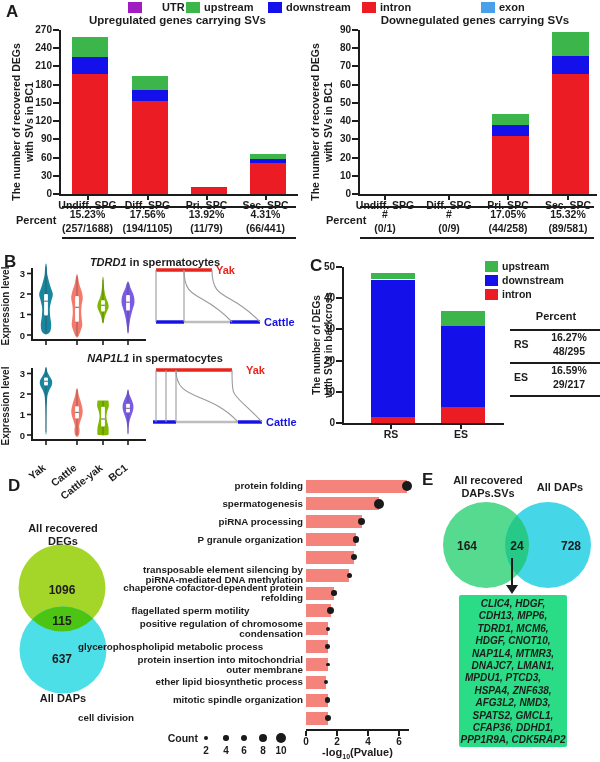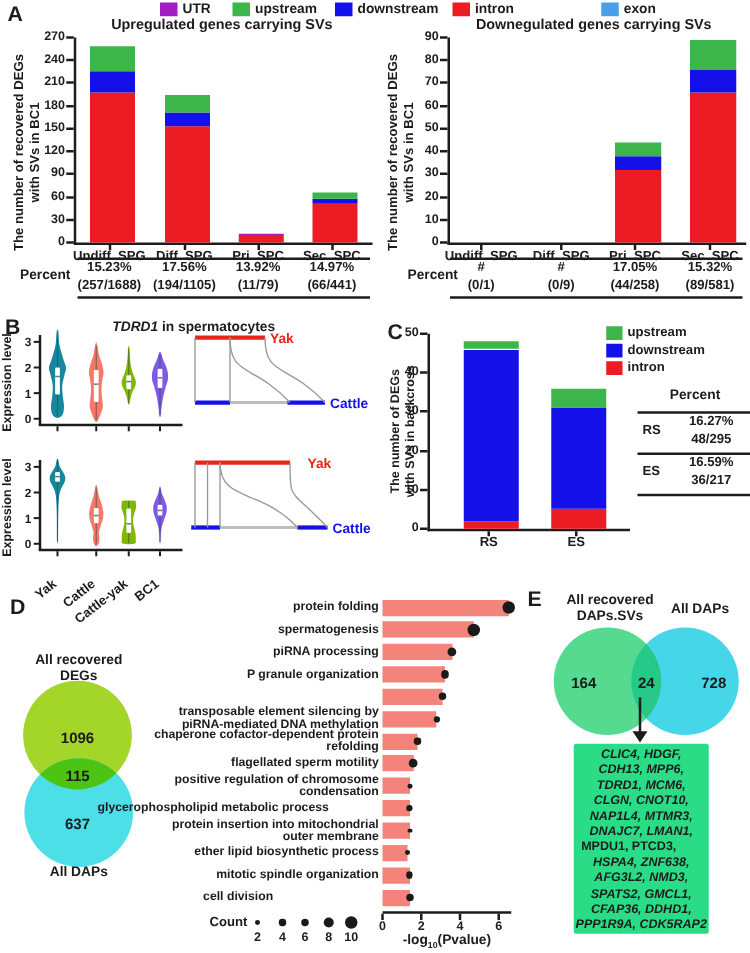--- a/index.html
+++ b/index.html
@@ -12,21 +12,21 @@
   svg.abs{overflow:visible;}
   sub{font-size:7px;}
 </style>
 </head>
 <body>
 
 <div id="fig">
 
   <div class="abs plabel" style="left:6px;top:2px;">A</div>
   <div id="legendA" class="abs" style="left:0;top:0;width:600px;height:16px;">
-      <div style="position: absolute; left: 128px; top: 1px; display: flex; align-items: center; gap: 4px; text-align: right;">
+      <div style="position: absolute; left: 128px; top: 1px; display: flex; align-items: center; gap: 20px; text-align: right;">
         <span style="width: 14px; height: 11px; display: inline-block; background: rgb(162, 28, 196);"></span>
         <span style="font-size: 11px;">UTR</span>
       </div>
       <div style="position: absolute; left: 186px; top: 1px; display: flex; align-items: center; gap: 4px;">
         <span style="width: 14px; height: 11px; display: inline-block; background: rgb(60, 181, 74);"></span>
         <span style="font-size: 11px;">upstream</span>
       </div>
       <div style="position: absolute; left: 268px; top: 1px; display: flex; align-items: center; gap: 4px;">
         <span style="width: 14px; height: 11px; display: inline-block; background: rgb(19, 16, 233);"></span>
         <span style="font-size: 11px;">downstream</span>
@@ -90,21 +90,21 @@
       <div style="position: absolute; left: 225.5px; top: 187px; width: 80px; text-align: center; font-size: 10.5px;">Sec. SPC</div>
       <div style="position: absolute; left: 62px; top: 194px; width: 234px; height: 1.5px; background: rgb(28, 28, 28);"></div>
       <div style="position: absolute; left: 62px; top: 225px; width: 234px; height: 1.5px; background: rgb(28, 28, 28);"></div>
       <div style="position: absolute; left: 16px; top: 202px; font-size: 11px;">Percent</div>
       <div style="position: absolute; left: 47.5px; top: 196px; width: 80px; text-align: center; font-size: 10.5px;">15.23%</div>
       <div style="position: absolute; left: 44.5px; top: 210px; width: 86px; text-align: center; font-size: 10.5px;">(257/1688)</div>
       <div style="position: absolute; left: 107.5px; top: 196px; width: 80px; text-align: center; font-size: 10.5px;">17.56%</div>
       <div style="position: absolute; left: 104.5px; top: 210px; width: 86px; text-align: center; font-size: 10.5px;">(194/1105)</div>
       <div style="position: absolute; left: 166.5px; top: 196px; width: 80px; text-align: center; font-size: 10.5px;">13.92%</div>
       <div style="position: absolute; left: 163.5px; top: 210px; width: 86px; text-align: center; font-size: 10.5px;">(11/79)</div>
-      <div style="position: absolute; left: 225.5px; top: 196px; width: 80px; text-align: center; font-size: 10.5px;">14.97%</div>
+      <div style="position: absolute; left: 225.5px; top: 196px; width: 80px; text-align: center; font-size: 10.5px;">4.31%</div>
       <div style="position: absolute; left: 222.5px; top: 210px; width: 86px; text-align: center; font-size: 10.5px;">(66/441)</div>
     </div>
 
   <div id="chartA2" class="abs" style="left:300px;top:12px;width:300px;height:238px;">
     <div class="abs ctitle" style="left:50px;top:2px;width:250px;">Downegulated genes carrying SVs</div>
     <div class="abs rot" style="left:-66px;top:97px;width:175px;height:26px;font-size:10.5px;line-height:13px;">
       <span>The number of recovered DEGs</span><br>
       <span>with SVs in BC1</span>
     </div>
   <div style="position: absolute; left: 58px; top: 18px; width: 237px; height: 164px; border-left: 2px solid rgb(28, 28, 28); border-bottom: 2px solid rgb(28, 28, 28);">
@@ -199,20 +199,23 @@
         <line x1="6" y1="60" x2="34" y2="60" stroke="#1512E8" stroke-width="3.4"></line>
         <line x1="80" y1="60" x2="110" y2="60" stroke="#1512E8" stroke-width="3.4"></line>
         <line x1="6" y1="8" x2="62" y2="8" stroke="#E8241C" stroke-width="3.4"></line>
         <line x1="6" y1="8" x2="6" y2="60" stroke="#9a9a9a" stroke-width="1.1"></line>
         <line x1="34" y1="8" x2="34" y2="60" stroke="#9a9a9a" stroke-width="1.1"></line>
         <path d="M34,8 C34,40 52,28 82,60" stroke="#9a9a9a" stroke-width="1.1" fill="none"></path>
         <path d="M62,8 C62,40 80,28 110,60" stroke="#9a9a9a" stroke-width="1.1" fill="none"></path>
         <text x="66" y="12" font-size="11" font-weight="bold" fill="#E8241C">Yak</text>
         <text x="114" y="64" font-size="11" font-weight="bold" fill="#1512E8">Cattle</text>
       </svg>
+    <div class="abs ctitle" style="left:10px;top:104px;width:290px;font-size:11px;">
+      <i>NAP1L1</i><span> in spermatocytes</span>
+    </div>
     <svg id="vio2" class="abs" style="left:0;top:116px;" width="150" height="96">
         <line x1="32" y1="4" x2="32" y2="76" stroke="#1c1c1c" stroke-width="2"></line>
         <line x1="31" y1="76" x2="146" y2="76" stroke="#1c1c1c" stroke-width="2"></line>
         <line x1="27" y1="71" x2="32" y2="71" stroke="#1c1c1c" stroke-width="1.6"></line>
         <text x="25" y="74.5" text-anchor="end" font-size="9.5" font-weight="bold" fill="#1c1c1c">0</text>
         <line x1="27" y1="50.5" x2="32" y2="50.5" stroke="#1c1c1c" stroke-width="1.6"></line>
         <text x="25" y="54" text-anchor="end" font-size="9.5" font-weight="bold" fill="#1c1c1c">1</text>
         <line x1="27" y1="30" x2="32" y2="30" stroke="#1c1c1c" stroke-width="1.6"></line>
         <text x="25" y="33.5" text-anchor="end" font-size="9.5" font-weight="bold" fill="#1c1c1c">2</text>
         <line x1="27" y1="9.5" x2="32" y2="9.5" stroke="#1c1c1c" stroke-width="1.6"></line>
@@ -308,21 +311,21 @@
       </div>
     <div id="tableC" class="abs" style="left:200px;top:62px;width:92px;height:90px;">
       <div class="abs" style="left:0;top:0;width:92px;text-align:center;font-size:11px;">Percent</div>
       <div class="abs" style="left:0;top:19px;width:92px;height:1.5px;background:#1c1c1c;"></div>
       <div class="abs" style="left:4px;top:28px;font-size:10.5px;">RS</div>
       <div class="abs" style="left:28px;top:21px;width:62px;text-align:center;font-size:10.5px;">16.27%</div>
       <div class="abs" style="left:28px;top:35px;width:62px;text-align:center;font-size:10.5px;">48/295</div>
       <div class="abs" style="left:0;top:52px;width:92px;height:1.5px;background:#1c1c1c;"></div>
       <div class="abs" style="left:4px;top:61px;font-size:10.5px;">ES</div>
       <div class="abs" style="left:28px;top:54px;width:62px;text-align:center;font-size:10.5px;">16.59%</div>
-      <div class="abs" style="left:28px;top:68px;width:62px;text-align:center;font-size:10.5px;">36/217</div>
+      <div class="abs" style="left:28px;top:68px;width:62px;text-align:center;font-size:10.5px;">29/217</div>
       <div class="abs" style="left:0;top:85px;width:92px;height:1.5px;background:#1c1c1c;"></div>
     </div>
   </div>
 
   <div id="panelD" class="abs" style="left:0;top:468px;width:420px;height:294px;">
     <div class="abs plabel" style="left:8px;top:8px;">D</div>
     <div class="abs" style="left:13px;top:54px;width:100px;text-align:center;font-size:11px;">All recovered</div>
     <div class="abs" style="left:13px;top:67px;width:100px;text-align:center;font-size:11px;">DEGs</div>
     <svg id="vennD" class="abs" style="left:10px;top:80px;" width="110" height="150">
         <defs>
@@ -354,41 +357,41 @@
         <div style="position: absolute; left: 306px; top: 82.9px; width: 48.05px; height: 13px; background: rgb(244, 131, 124);"></div>
         <div style="position: absolute; left: 350.95px; top: 86.3px; width: 6.2px; height: 6.2px; border-radius: 50%; background: rgb(26, 26, 26);"></div>
         <div style="position: absolute; left: 78px; top: 97.25px; width: 225px; text-align: right; font-size: 9.8px; line-height: 10px; white-space: pre-line;">transposable element silencing by
 piRNA-mediated DNA methylation</div>
         <div style="position: absolute; left: 306px; top: 100.75px; width: 43.4px; height: 13px; background: rgb(244, 131, 124);"></div>
         <div style="position: absolute; left: 346.68px; top: 104.53px; width: 5.44px; height: 5.44px; border-radius: 50%; background: rgb(26, 26, 26);"></div>
         <div style="position: absolute; left: 78px; top: 115.1px; width: 225px; text-align: right; font-size: 9.8px; line-height: 10px; white-space: pre-line;">chaperone cofactor-dependent protein
 refolding</div>
         <div style="position: absolute; left: 306px; top: 118.6px; width: 27.9px; height: 13px; background: rgb(244, 131, 124);"></div>
         <div style="position: absolute; left: 331.18px; top: 122.38px; width: 5.44px; height: 5.44px; border-radius: 50%; background: rgb(26, 26, 26);"></div>
-        <div style="position: absolute; left: 78px; top: 137.95px; width: 225px; text-align: right; font-size: 9.8px; line-height: 10px; white-space: pre-line;">flagellated sperm motility</div>
+        <div style="position: absolute; left: 78px; top: 137.95px; width: 225px; text-align: center; font-size: 9.8px; line-height: 10px; white-space: pre-line;">flagellated sperm motility</div>
         <div style="position: absolute; left: 306px; top: 136.45px; width: 24.8px; height: 13px; background: rgb(244, 131, 124);"></div>
         <div style="position: absolute; left: 327.32px; top: 139.47px; width: 6.96px; height: 6.96px; border-radius: 50%; background: rgb(26, 26, 26);"></div>
         <div style="position: absolute; left: 78px; top: 150.8px; width: 225px; text-align: right; font-size: 9.8px; line-height: 10px; white-space: pre-line;">positive regulation of chromosome
 condensation</div>
         <div style="position: absolute; left: 306px; top: 154.3px; width: 21.7px; height: 13px; background: rgb(244, 131, 124);"></div>
         <div style="position: absolute; left: 325.74px; top: 158.84px; width: 3.92px; height: 3.92px; border-radius: 50%; background: rgb(26, 26, 26);"></div>
         <div style="position: absolute; left: 78px; top: 173.65px; width: 225px; font-size: 9.8px; line-height: 10px; white-space: pre-line;">glycerophospholipid metabolic process</div>
         <div style="position: absolute; left: 306px; top: 172.15px; width: 21.7px; height: 13px; background: rgb(244, 131, 124);"></div>
         <div style="position: absolute; left: 325.36px; top: 176.31px; width: 4.68px; height: 4.68px; border-radius: 50%; background: rgb(26, 26, 26);"></div>
         <div style="position: absolute; left: 78px; top: 186.5px; width: 225px; text-align: right; font-size: 9.8px; line-height: 10px; white-space: pre-line;">protein insertion into mitochondrial
 outer membrane</div>
         <div style="position: absolute; left: 306px; top: 190px; width: 21.7px; height: 13px; background: rgb(244, 131, 124);"></div>
         <div style="position: absolute; left: 325.74px; top: 194.54px; width: 3.92px; height: 3.92px; border-radius: 50%; background: rgb(26, 26, 26);"></div>
         <div style="position: absolute; left: 78px; top: 209.35px; width: 225px; text-align: right; font-size: 9.8px; line-height: 10px; white-space: pre-line;">ether lipid biosynthetic process</div>
         <div style="position: absolute; left: 306px; top: 207.85px; width: 20.15px; height: 13px; background: rgb(244, 131, 124);"></div>
         <div style="position: absolute; left: 324.19px; top: 212.39px; width: 3.92px; height: 3.92px; border-radius: 50%; background: rgb(26, 26, 26);"></div>
         <div style="position: absolute; left: 78px; top: 227.2px; width: 225px; text-align: right; font-size: 9.8px; line-height: 10px; white-space: pre-line;">mitotic spindle organization</div>
         <div style="position: absolute; left: 306px; top: 225.7px; width: 21.7px; height: 13px; background: rgb(244, 131, 124);"></div>
         <div style="position: absolute; left: 324.98px; top: 229.48px; width: 5.44px; height: 5.44px; border-radius: 50%; background: rgb(26, 26, 26);"></div>
-        <div style="position: absolute; left: 78px; top: 245.05px; width: 225px; text-align: center; font-size: 9.8px; line-height: 10px; white-space: pre-line;">cell division</div>
+        <div style="position: absolute; left: 78px; top: 245.05px; width: 225px; text-align: left; font-size: 9.8px; line-height: 10px; white-space: pre-line;">cell division</div>
         <div style="position: absolute; left: 306px; top: 243.55px; width: 21.7px; height: 13px; background: rgb(244, 131, 124);"></div>
         <div style="position: absolute; left: 324.6px; top: 246.95px; width: 6.2px; height: 6.2px; border-radius: 50%; background: rgb(26, 26, 26);"></div>
         <div style="position: absolute; left: 306px; top: 261px; width: 103px; height: 2px; background: rgb(28, 28, 28);"></div>
         <div style="position: absolute; left: 305px; top: 263px; width: 2px; height: 5px; background: rgb(28, 28, 28);"></div>
         <div style="position: absolute; left: 298px; top: 268px; width: 16px; text-align: center; font-size: 10px;">0</div>
         <div style="position: absolute; left: 336px; top: 263px; width: 2px; height: 5px; background: rgb(28, 28, 28);"></div>
         <div style="position: absolute; left: 329px; top: 268px; width: 16px; text-align: center; font-size: 10px;">2</div>
         <div style="position: absolute; left: 367px; top: 263px; width: 2px; height: 5px; background: rgb(28, 28, 28);"></div>
         <div style="position: absolute; left: 360px; top: 268px; width: 16px; text-align: center; font-size: 10px;">4</div>
         <div style="position: absolute; left: 398px; top: 263px; width: 2px; height: 5px; background: rgb(28, 28, 28);"></div>
@@ -425,24 +428,24 @@
         <text x="27" y="50" text-anchor="middle" font-size="12" font-weight="bold" fill="#1c1c1c">164</text>
         <text x="77" y="50" text-anchor="middle" font-size="12" font-weight="bold" fill="#1c1c1c">24</text>
         <text x="131" y="50" text-anchor="middle" font-size="12" font-weight="bold" fill="#1c1c1c">728</text>
       </svg>
     <div class="abs" style="left:91px;top:90px;width:1.5px;height:28px;background:#1c1c1c;"></div>
     <div class="abs" style="left:86px;top:117px;width:0;height:0;border-left:6px solid transparent;border-right:6px solid transparent;border-top:9px solid #1c1c1c;"></div>
     <div id="geneBox" class="abs" style="left: 39px; top: 127px; width: 108px; height: 152px; border-radius: 2px; background: rgb(43, 220, 135);">
         <div style="position: absolute; left: 0px; top: 3px; width: 108px; text-align: center; font-size: 10px; font-style: italic;">CLIC4, HDGF,</div>
         <div style="position: absolute; left: 0px; top: 15.4px; width: 108px; text-align: center; font-size: 10px; font-style: italic;">CDH13, MPP6,</div>
         <div style="position: absolute; left: 0px; top: 27.8px; width: 108px; text-align: center; font-size: 10px; font-style: italic;">TDRD1, MCM6,</div>
-        <div style="position: absolute; left: 0px; top: 40.2px; width: 108px; text-align: center; font-size: 10px; font-style: italic;">CLGN, CNOT10,</div>
+        <div style="position: absolute; left: 0px; top: 40.2px; width: 108px; text-align: center; font-size: 10px; font-style: italic;">HDGF, CNOT10,</div>
         <div style="position: absolute; left: 0px; top: 52.6px; width: 108px; text-align: center; font-size: 10px; font-style: italic;">NAP1L4, MTMR3,</div>
         <div style="position: absolute; left: 0px; top: 65px; width: 108px; text-align: center; font-size: 10px; font-style: italic;">DNAJC7, LMAN1,</div>
-        <div style="position: absolute; left: 0px; top: 77.4px; width: 88px; text-align: center; font-size: 10px; ">MPDU1, PTCD3,</div>
+        <div style="position: absolute; left: 0px; top: 77.4px; width: 88px; text-align: center; font-size: 10px; font-style: italic;">MPDU1, PTCD3,</div>
         <div style="position: absolute; left: 0px; top: 89.8px; width: 108px; text-align: center; font-size: 10px; font-style: italic;">HSPA4, ZNF638,</div>
         <div style="position: absolute; left: 0px; top: 102.2px; width: 108px; text-align: center; font-size: 10px; font-style: italic;">AFG3L2, NMD3,</div>
         <div style="position: absolute; left: 0px; top: 114.6px; width: 108px; text-align: center; font-size: 10px; font-style: italic;">SPATS2, GMCL1,</div>
         <div style="position: absolute; left: 0px; top: 127px; width: 108px; text-align: center; font-size: 10px; font-style: italic;">CFAP36, DDHD1,</div>
         <div style="position: absolute; left: 0px; top: 139.4px; width: 108px; text-align: center; font-size: 10px; font-style: italic;">PPP1R9A, CDK5RAP2</div>
       </div>
   </div>
 
 </div>
 

